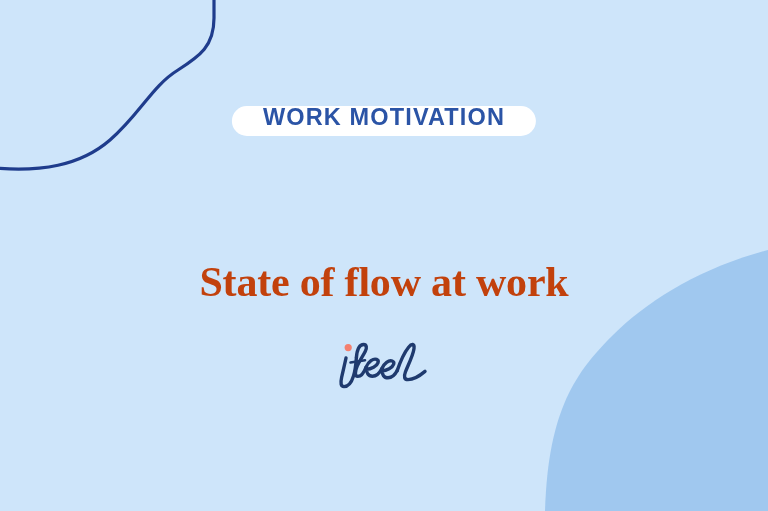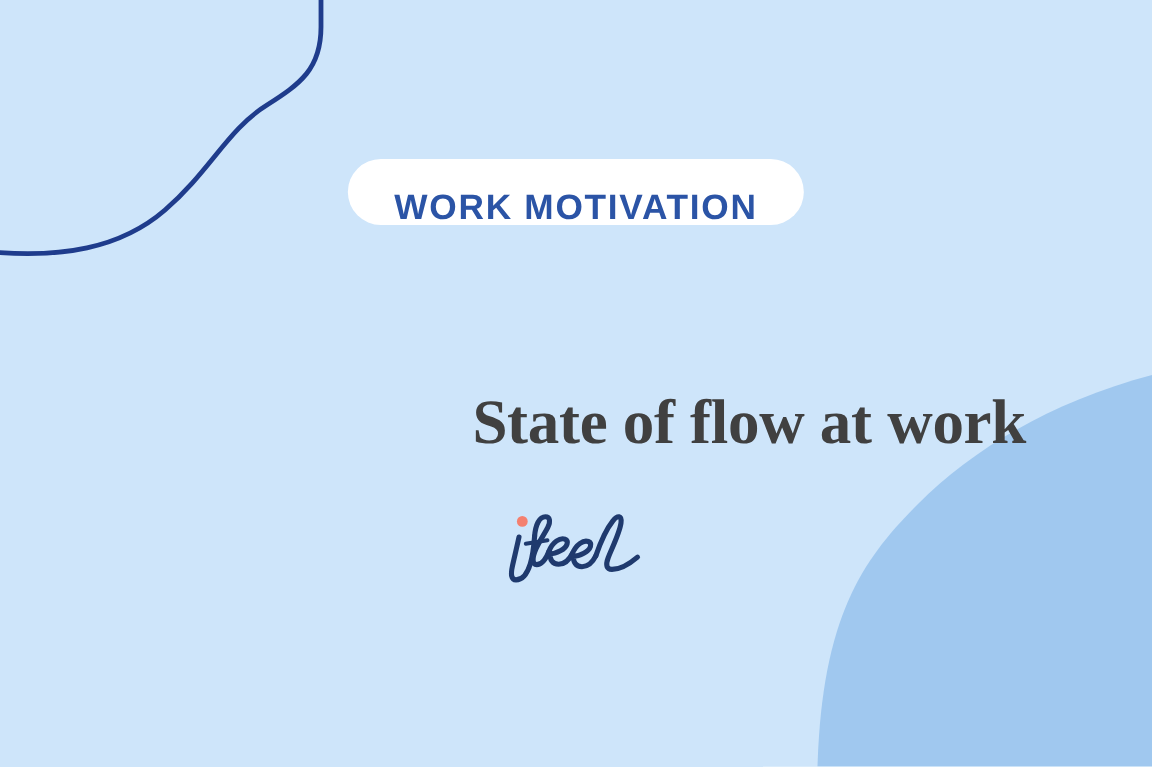--- a/index.html
+++ b/index.html
@@ -35,23 +35,23 @@
     height: 511px;
     display: flex;
     flex-direction: column;
     align-items: center;
   }
   .badge {
     position: absolute;
     left: 50%;
     transform: translateX(-50%);
     top: 106px;
-    height: 44px;
+    height: 30px;
     display: flex;
-    align-items: flex-end;
+    align-items: flex-start;
     justify-content: center;
     padding: 0 31px;
     background: #ffffff;
     border-radius: 22px;
     box-sizing: border-box;
   }
   .badge-label {
     font-family: "Liberation Sans", sans-serif;
     font-weight: bold;
     font-size: 23.5px;
@@ -113,21 +113,21 @@
              C 200 56, 214 46, 214 18
              L 214 -6" fill="none" stroke="#1f3c8c" stroke-width="3.2" stroke-linecap="round"></path>
   </svg>
 
   <div class="content">
 
     <div class="badge" style="background: rgb(255, 255, 255);">
       <span class="badge-label" style="color: rgb(43, 84, 166);">WORK MOTIVATION</span>
     </div>
 
-    <h1 class="title" style="color: #404040; text-align: right;">State of flow at work</h1>
+    <h1 class="title" style="color: #c2410c;">State of flow at work</h1>
 
     <div class="logo">
       <span class="sr">ifeel</span>
       <svg viewBox="0 0 120 56">
         <g fill="none" stroke="#1f3a6e" stroke-linecap="round" stroke-linejoin="round">
 
           <path d="M22 22 C 20.5 29, 18.8 36, 17.6 41.5
                    C 16.4 47, 16.8 50.6, 20 50.6
                    C 24 50.6, 27.5 46.5, 29.5 40
                    C 31.5 33.5, 32 27, 32.4 21.5" stroke-width="3.4"></path>

